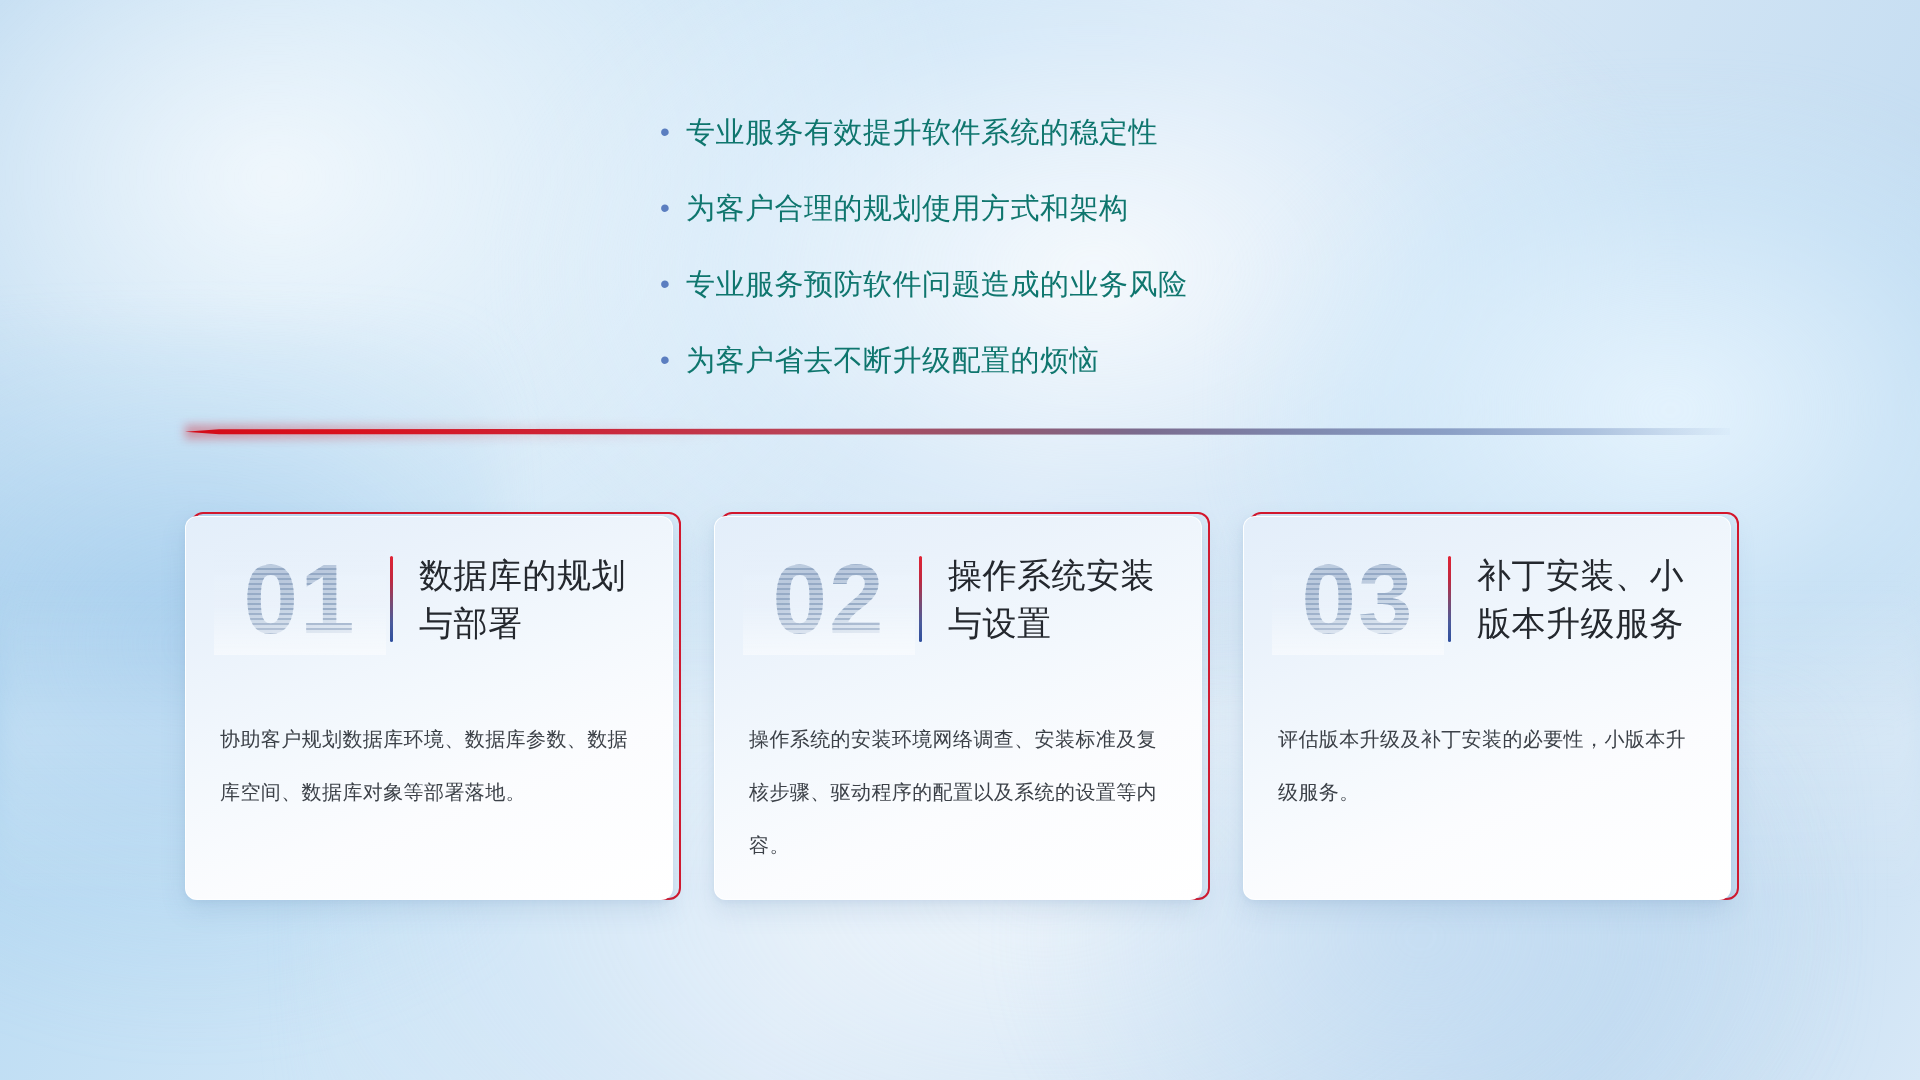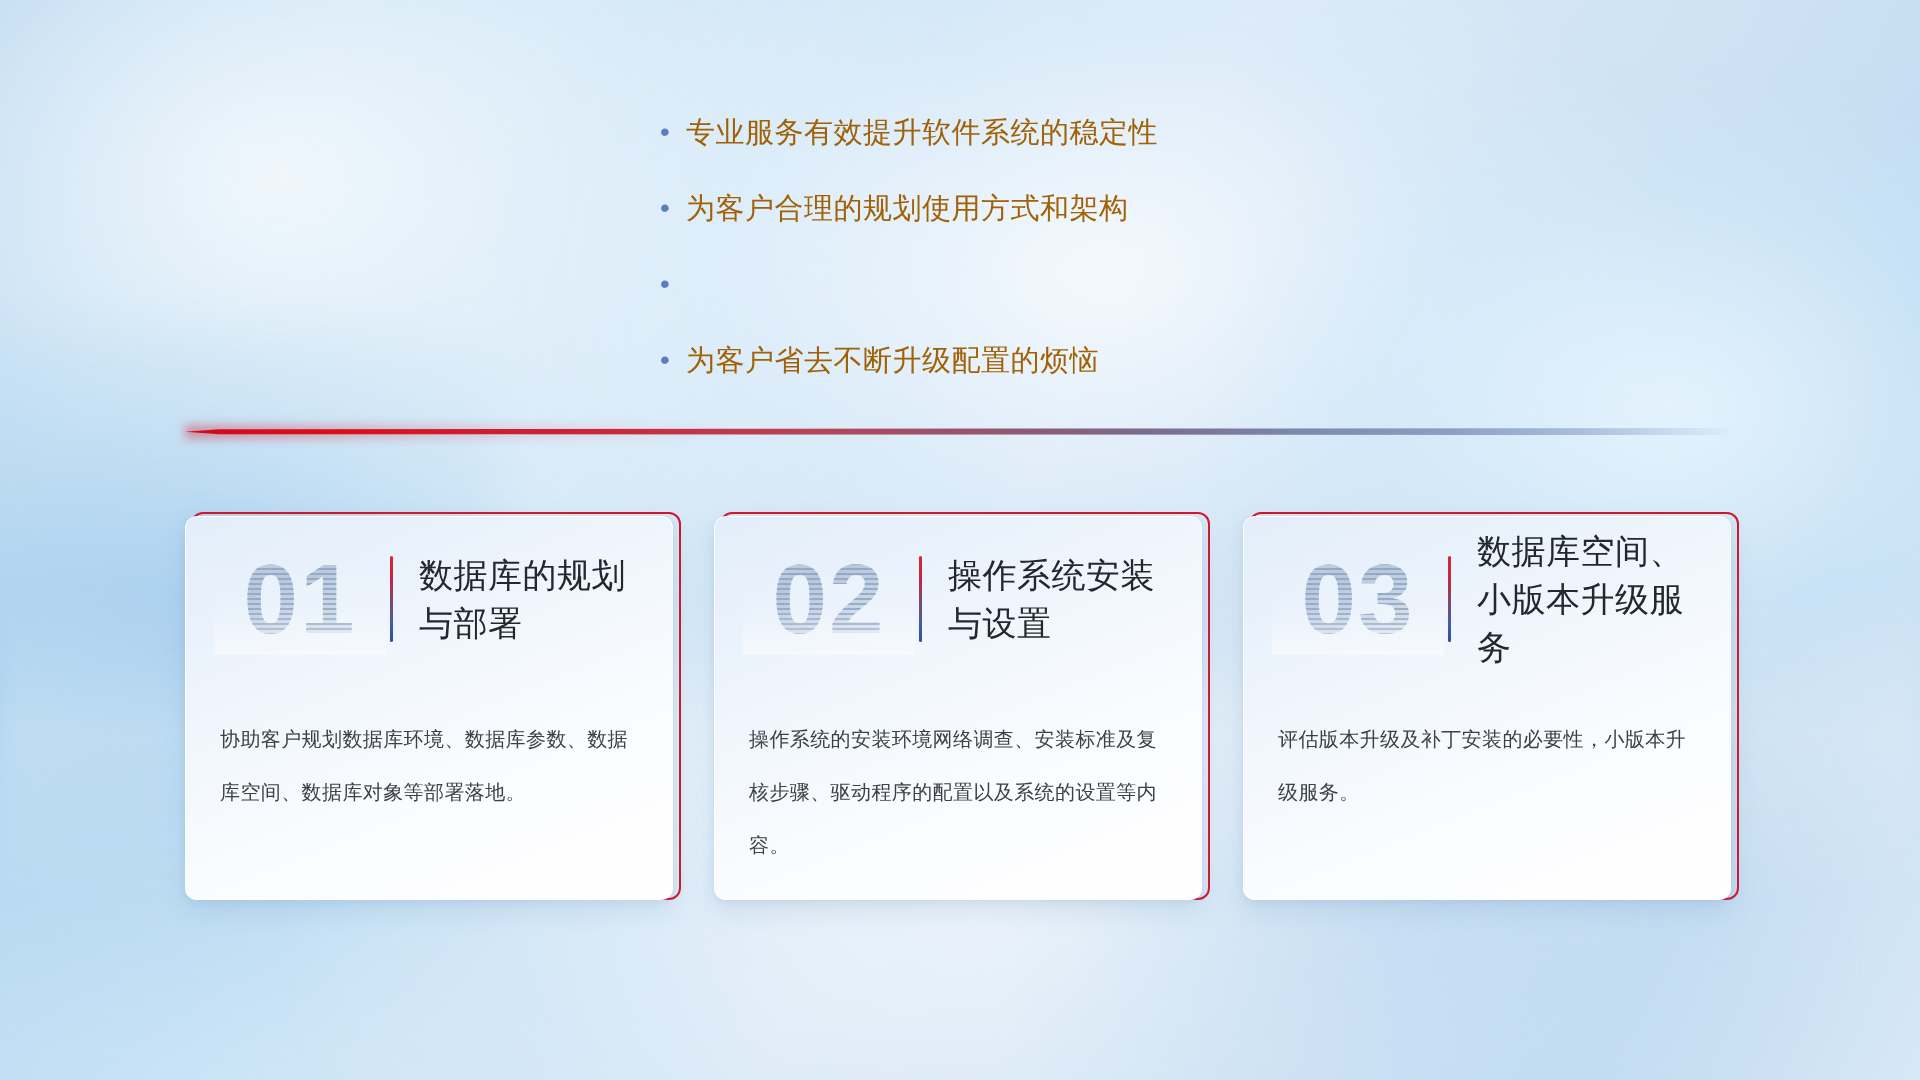--- a/index.html
+++ b/index.html
@@ -60,21 +60,21 @@
   .bullet-row{
     display:flex;align-items:flex-start;
     margin-bottom:32px;
   }
   .bullet-dot{
     width:26px;flex:0 0 26px;
     font-size:28px;line-height:44px;color:#5b7ec0;text-align:left;
   }
   .bullet-text{
     font-size:29px;line-height:44px;letter-spacing:.5px;
-    color:#a16207;font-weight:400;white-space:nowrap;
+    color:#0f766e;font-weight:400;white-space:nowrap;
   }
 
   
   .divider-wrap{
     position:absolute;left:185px;top:425px;width:1545px;height:14px;
   }
   .divider-line{
     position:absolute;left:0;top:3px;width:100%;height:7px;
     background:linear-gradient(90deg,
       #d30b18 0%, #d9101c 10%, #cc2538 26%, #b84458 40%,
@@ -182,20 +182,21 @@
       <span class="bullet-text">专业服务有效提升软件系统的稳定性</span>
     </div>
 
     <div class="bullet-row">
       <span class="bullet-dot">•</span>
       <span class="bullet-text">为客户合理的规划使用方式和架构</span>
     </div>
 
     <div class="bullet-row">
       <span class="bullet-dot">•</span>
+      <span class="bullet-text">专业服务预防软件问题造成的业务风险</span>
     </div>
 
     <div class="bullet-row">
       <span class="bullet-dot">•</span>
       <span class="bullet-text">为客户省去不断升级配置的烦恼</span>
     </div>
 
   </div>
 
   <div class="divider-wrap">
@@ -228,21 +229,21 @@
         <div class="card-desc">操作系统的安装环境网络调查、安装标准及复核步骤、驱动程序的配置以及系统的设置等内容。</div>
       </div>
     </div>
 
     <div class="card">
       <div class="card-frame"></div>
       <div class="card-body">
         <div class="card-head">
           <div class="ghost-num">03</div>
           <div class="head-rule"></div>
-          <div class="card-title">数据库空间、小版本升级服务</div>
+          <div class="card-title">补丁安装、小版本升级服务</div>
         </div>
         <div class="card-desc">评估版本升级及补丁安装的必要性，小版本升级服务。</div>
       </div>
     </div>
 
   </div>
 
 </div>
 
 </body></html>

